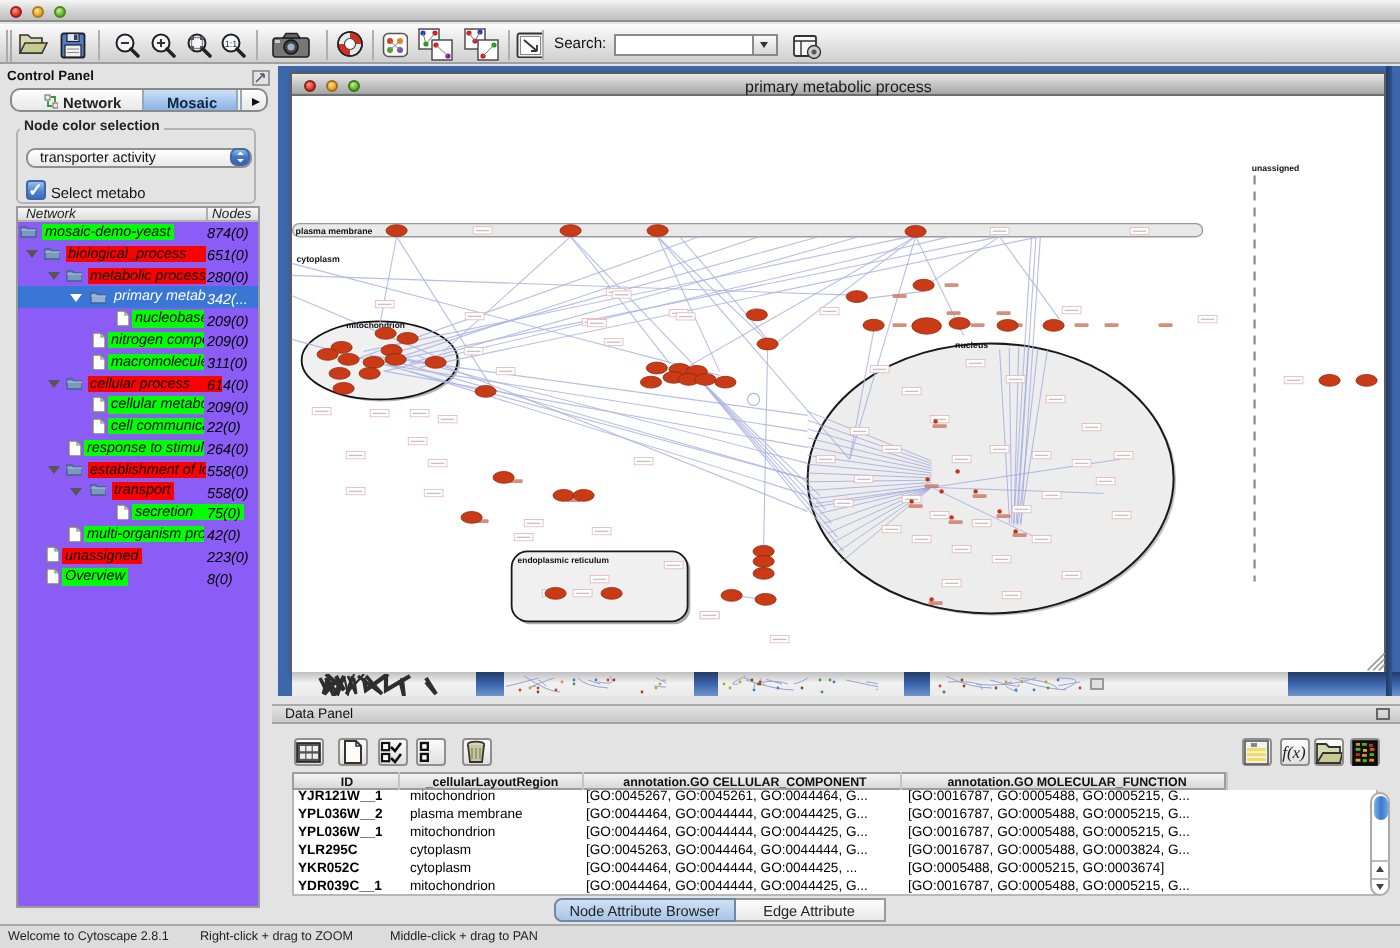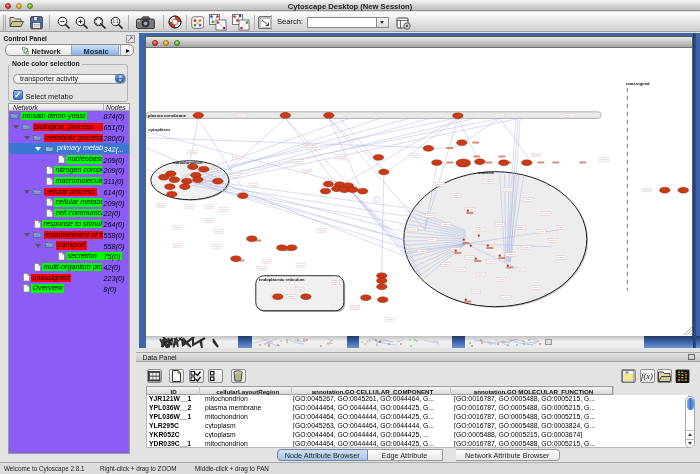--- a/index.html
+++ b/index.html
@@ -62,21 +62,20 @@
 .statusbar{left:0;top:461.5px;width:700px;height:12.5px;background:#dcdcdc;border-top:1px solid #a8a8a8;}
 .sbt{top:465px;font-size:6.3px;color:#222;}
 </style></head>
 <body>
 <div id="app">
 
 <div class="titlebar abs"></div>
 <div class="tl abs" style="left:5px;background:radial-gradient(circle at 35% 30%,#ff9a8a,#e33a2e 60%,#b02015);border:0.5px solid #a02015"></div>
 <div class="tl abs" style="left:16.2px;background:radial-gradient(circle at 35% 30%,#ffe09a,#eca935 60%,#c07d10);border:0.5px solid #ad7b15"></div>
 <div class="tl abs" style="left:27.4px;background:radial-gradient(circle at 35% 30%,#c8f09a,#6cbb35 60%,#3f8f10);border:0.5px solid #4a8a18"></div>
-<div class="title abs">Cytoscape Desktop (New Session)</div>
 
 <div class="toolbar abs"></div>
 <div class="abs" style="left:2.6px;top:14.5px;width:1px;height:16px;background:#aaa"></div>
 <div class="abs" style="left:4.6px;top:14.5px;width:1px;height:16px;background:#aaa"></div>
 <svg class="abs" style="left:9px;top:16px" width="14.5" height="12" viewBox="0 0 29 24">
       <path d="M2 8 L2 21 L24 21 L24 6 L13 6 L10 3 L2 3 Z" fill="#d8d8b0" stroke="#333" stroke-width="1.6"></path>
       <path d="M2 21 L7 11 L29 11 L24 21 Z" fill="#c8c890" stroke="#333" stroke-width="1.6"></path>
     </svg>
 <svg class="abs" style="left:30px;top:16px" width="13" height="13.5" viewBox="0 0 26 27">
       <rect x="1.5" y="1.5" width="23" height="24" rx="2" fill="#4f7dc8" stroke="#222" stroke-width="1.8"></rect>
@@ -172,20 +171,21 @@
 <div class="tsep abs" style="left:186.3px"></div>
 <div class="tsep abs" style="left:254px"></div>
 <div class="tsep abs" style="left:271px"></div>
 
 <div class="desktop abs">
   <div class="iwin abs">
     <div class="iwtitle abs"></div>
     <div class="iwlight abs" style="left:5.5px;background:radial-gradient(circle at 35% 30%,#ff9a8a,#dd3a2e 65%,#a02015);border:0.5px solid #902015"></div>
     <div class="iwlight abs" style="left:16.5px;background:radial-gradient(circle at 35% 30%,#ffd98a,#e8a22e 65%,#b07810);border:0.5px solid #9a7015"></div>
     <div class="iwlight abs" style="left:27.5px;background:radial-gradient(circle at 35% 30%,#c2ee8a,#62b52e 65%,#3a8510);border:0.5px solid #3a7a15"></div>
+    <div class="iwtext abs">primary metabolic process</div>
   </div>
 </div>
 <svg class="abs" style="left:145.2px;top:47.3px" width="547.5" height="288.7" viewBox="145.2 47.3 547.5 288.7">
 <rect x="146.5" y="112.1" width="455" height="6.6" rx="3.3" fill="#e9e9e9" stroke="#9a9a9a" stroke-width="0.7"></rect>
 <ellipse cx="191.2" cy="181.6" rx="39" ry="19.5" fill="#777" opacity="0.55"></ellipse>
 <ellipse cx="190" cy="180.5" rx="39" ry="19.5" fill="#f0f0f0" stroke="#111" stroke-width="0.9"></ellipse>
 <ellipse cx="496.8" cy="240.6" rx="91.5" ry="67.5" fill="#888" opacity="0.5"></ellipse>
 <ellipse cx="495.5" cy="239.5" rx="91.5" ry="67.5" fill="#ededed" stroke="#1a1a1a" stroke-width="1"></ellipse>
 <rect x="257.4" y="277.4" width="88" height="35" rx="8" fill="#777" opacity="0.6"></rect>
 <rect x="256" y="276" width="88" height="35" rx="8" fill="#f0f0f0" stroke="#1a1a1a" stroke-width="0.9"></rect>
@@ -695,21 +695,21 @@
         </svg>
         <span class="hl" style="left:45.0px;background:#00ff00;color:#000;width:48px;overflow:hidden;">macromolecule</span>
         <span class="nodesc" style="color:#000">311(0)</span>
       </div>
 <div class="trow abs" style="top:82.61999999999999px">
         <div class="tri" style="left:14.5px;border-top-color:#555"></div>
         <svg class="abs" style="left:23.5px;top:1.2px" width="8.5" height="7.5" viewBox="0 0 17 15">
           <path d="M1 4 L1 13 L16 13 L16 5 L8 5 L6 3 L1 3 Z" fill="#7b99c0" stroke="#44608c" stroke-width="1.4"></path>
           <path d="M1 6 L16 6" stroke="#a9bcd6" stroke-width="1.2"></path>
         </svg>
-        <span class="hl" style="left:34.5px;background:#ff0000;color:#000;width:53px;overflow:hidden;">cellular process</span>
+        <span class="hl" style="left:34.5px;background:#ff0000;color:#000;width:67px;overflow:hidden;">cellular process</span>
         <span class="nodesc" style="color:#000">614(0)</span>
       </div>
 <div class="trow abs" style="top:93.38px">
         <svg class="abs" style="left:36.5px;top:0.9px" width="7" height="8.5" viewBox="0 0 14 17">
           <path d="M1 1 L9 1 L13 5 L13 16 L1 16 Z" fill="#fff" stroke="#808080" stroke-width="1.4"></path>
           <path d="M9 1 L9 5 L13 5" fill="none" stroke="#808080" stroke-width="1.2"></path>
         </svg>
         <span class="hl" style="left:45.0px;background:#00ff00;color:#000;width:48px;overflow:hidden;">cellular metabo</span>
         <span class="nodesc" style="color:#000">209(0)</span>
       </div>
@@ -899,18 +899,17 @@
 </div>
 <div class="abs" style="left:146px;top:394.5px;width:543px;height:53.5px;border:1px solid #b8b8b8;border-top:none;pointer-events:none"></div>
 <div class="abs" style="left:685px;top:395.5px;width:10px;height:52px;background:#fff;border:1px solid #aaa;border-radius:5px"></div>
 <div class="abs" style="left:686.5px;top:398px;width:7px;height:12px;border-radius:3.5px;background:linear-gradient(90deg,#7fb2ea,#3a7ad0 50%,#6aa4e4)"></div>
 <div class="abs" style="left:686px;top:429.5px;width:9px;height:9px;border-top:1px solid #bbb"></div>
 <div class="abs" style="left:688.2px;top:432.5px;width:0;height:0;border-left:2.6px solid transparent;border-right:2.6px solid transparent;border-bottom:3.8px solid #444"></div>
 <div class="abs" style="left:686px;top:438.5px;width:9px;height:9px;border-top:1px solid #bbb"></div>
 <div class="abs" style="left:688.2px;top:441.5px;width:0;height:0;border-left:2.6px solid transparent;border-right:2.6px solid transparent;border-top:3.8px solid #444"></div>
 <div class="seg abs" style="left:277px;width:90.5px;background:linear-gradient(#cfe0f2,#a8c6e6);border:1px solid #7088a8;border-radius:4px 0 0 4px;">Node Attribute Browser</div>
 <div class="seg abs" style="left:367.5px;width:75px;border-left:none;">Edge Attribute Browser</div>
-<div class="seg abs" style="left:455.5px;width:104.5px;border-left:none;border-radius:0 4px 4px 0;">Network Attribute Browser</div>
 
 <div class="statusbar abs"></div>
 <div class="sbt abs" style="left:4px">Welcome to Cytoscape 2.8.1</div>
 <div class="sbt abs" style="left:100px">Right-click + drag to ZOOM</div>
 <div class="sbt abs" style="left:195px">Middle-click + drag to PAN</div>
 </div>
 </body></html>

